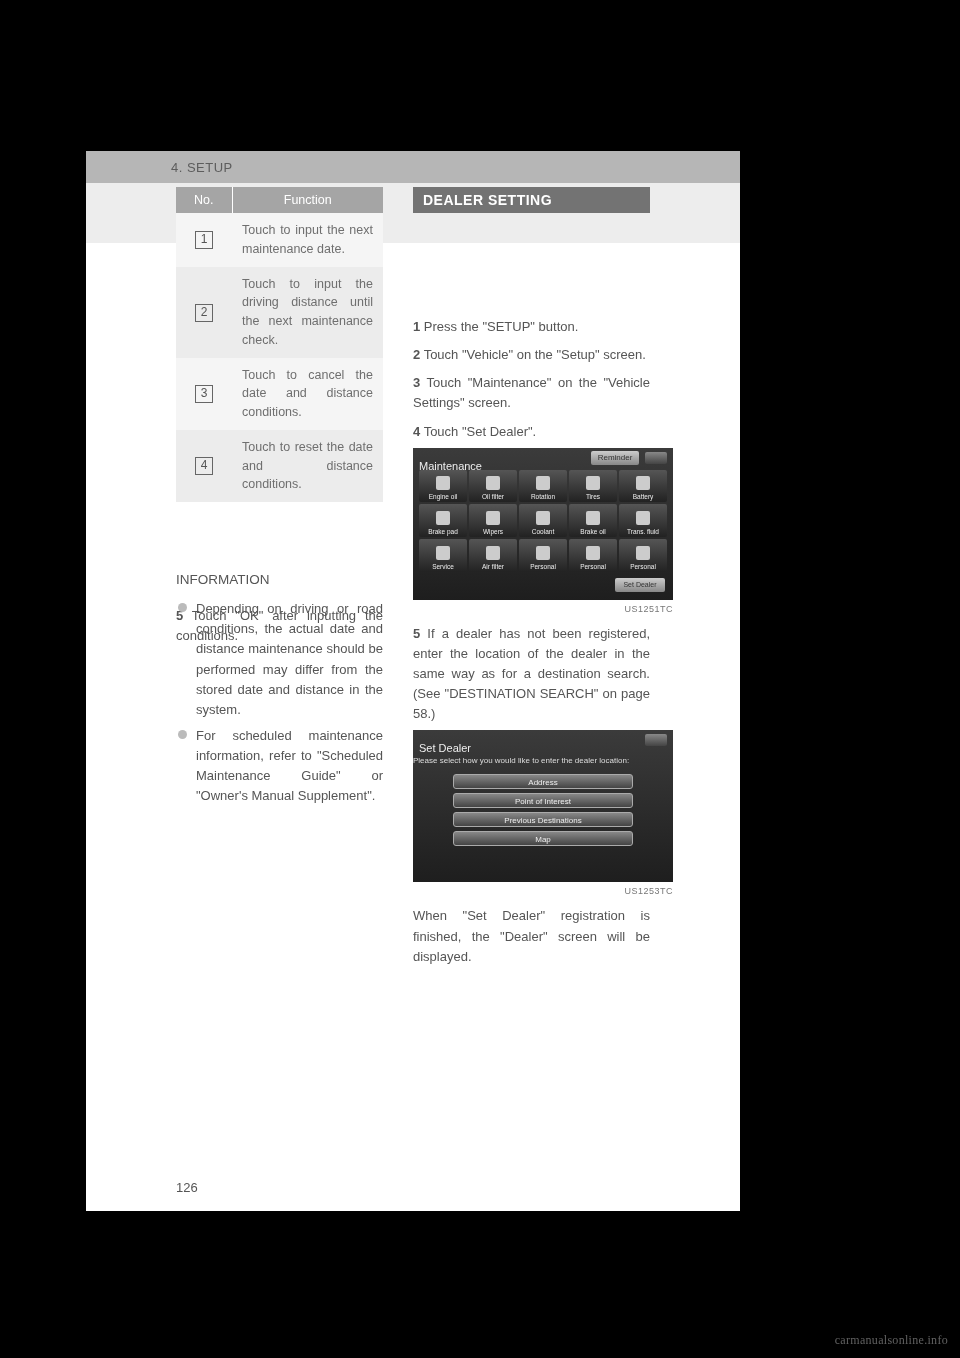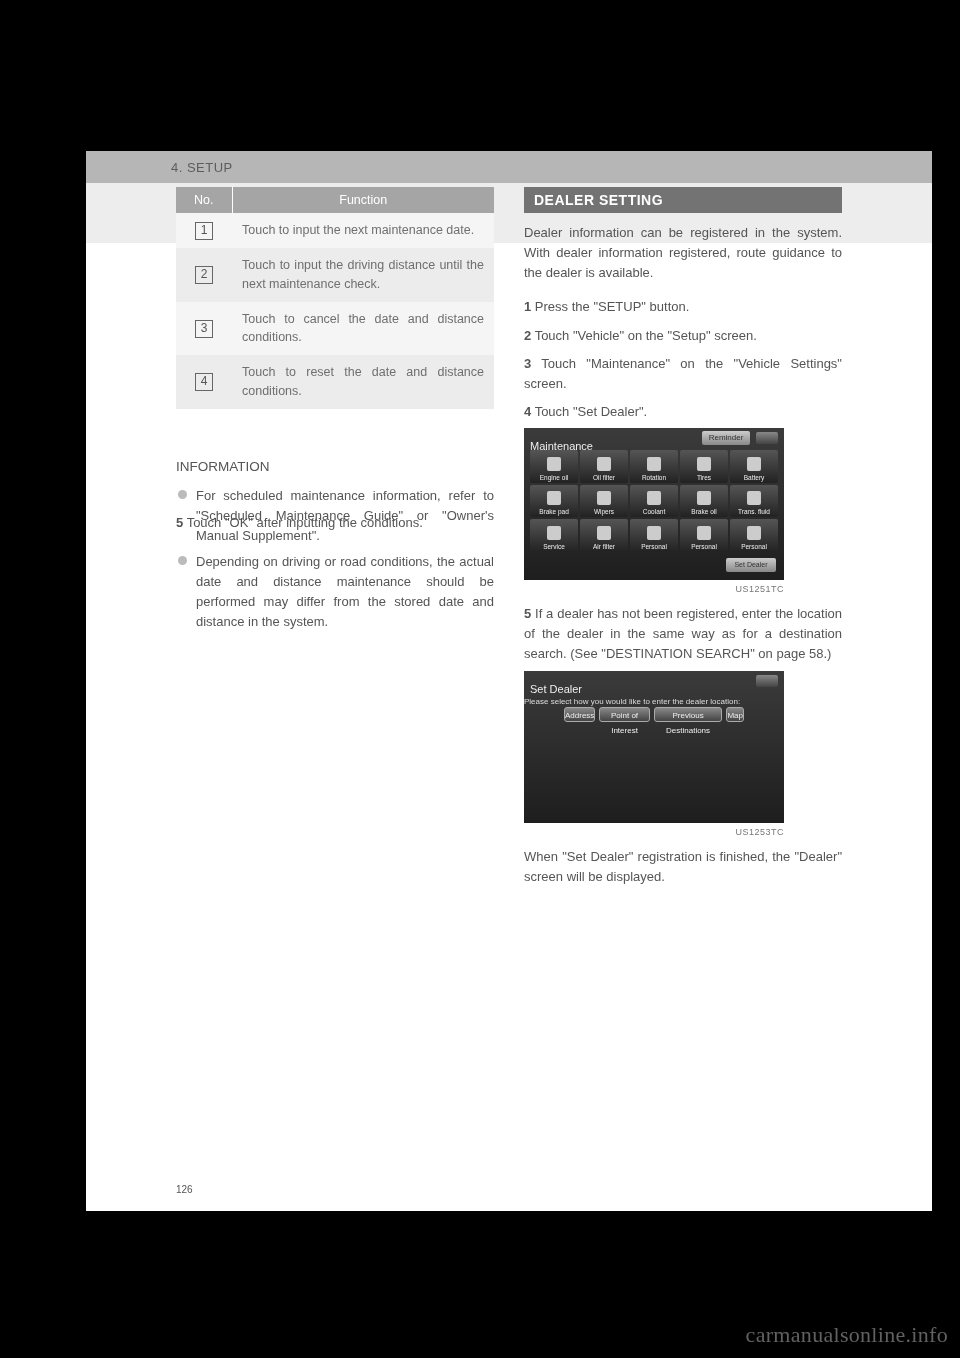--- a/index.html
+++ b/index.html
@@ -9,21 +9,21 @@
     height:1358px;
     font-family: Arial, Helvetica, sans-serif;
     color:#444;
     position:relative;
     overflow:hidden;
   }
   .page {
     position:absolute;
     left:86px;
     top:151px;
-    width:846px;
+    width:654px;
     height:1060px;
     background:#fff;
   }
   .header-bar {
     position:absolute;
     left:0; top:0; width:100%; height:32px;
     background:#b6b6b6;
     display:flex;
     align-items:center;
     padding-left:85px;
@@ -128,32 +128,32 @@
     position:absolute; right:8px; bottom:8px;
     width:50px; height:14px; background:linear-gradient(#ccc,#888);
     border-radius:2px; color:#333; font-size:7px; line-height:14px; text-align:center;
   }
   .scr-code { text-align:right; font-size:9px; color:#777; letter-spacing:0.5px; margin-bottom:10px; width:260px; }
 
   .screen2 .scr2-msg {
     position:absolute; top:26px; width:100%; text-align:left; color:#ddd; font-size:8px;
   }
   .screen2 .opt-list {
-    position:absolute; top:36px; left:40px; right:40px;
-    display:flex; flex-direction:row; gap:4px;
+    position:absolute; top:44px; left:40px; right:40px;
+    display:flex; flex-direction:column; gap:4px;
   }
   .screen2 .opt {
     height:15px; background:linear-gradient(#888,#444); border:1px solid #aaa;
     border-radius:3px; color:#eee; font-size:8px; line-height:15px; text-align:center;
   }
 
   .right-col .para { font-size:13px; color:#555; line-height:1.55; text-align:justify; margin:6px 0; }
 
-  .page-num { position:absolute; left:90px; bottom:16px; font-size:10px; color:#555; }
-  .watermark { position:absolute; right:12px; bottom:10px; color:#616161; font-size:22px; font-family:Georgia, 'Times New Roman', serif; letter-spacing:0.3px; }
+  .page-num { position:absolute; left:90px; bottom:16px; font-size:13px; color:#555; }
+  .watermark { position:absolute; right:12px; bottom:10px; color:#616161; font-size:12px; font-family:Georgia, 'Times New Roman', serif; letter-spacing:0.3px; }
 </style>
 </head>
 <body>
 
 <div class="page">
 
   <div class="header-bar">
     <span>4. SETUP</span>
   </div>
   <div class="sub-bar"></div>
@@ -190,31 +190,30 @@
       </table>
 
       <p class="step">
         <span class="num">5</span>
         <span>Touch "OK" after inputting the conditions.</span>
       </p>
 
       <div class="info">
         <div class="info-title">INFORMATION</div>
         <ul>
+          <li>Depending on driving or road conditions, the actual date and distance maintenance should be performed may differ from the stored date and distance in the system.</li>
           <li>For scheduled maintenance information, refer to "Scheduled Maintenance Guide" or "Owner's Manual Supplement".</li>
-          <li>Depending on driving or road conditions, the actual date and distance maintenance should be performed may differ from the stored date and distance in the system.</li>
         </ul>
       </div>
     </div>
 
     <div class="col right-col">
 
       <div class="section-heading">DEALER SETTING</div>
 
-      <div class="desc-box">Dealer information can be registered in the system. With dealer information registered, route guidance to the dealer is available.</div>
 
       <div class="step">
         <span class="num">1</span>
         <span>Press the "SETUP" button.</span>
       </div>
       <div class="step">
         <span class="num">2</span>
         <span>Touch "Vehicle" on the "Setup" screen.</span>
       </div>
       <div class="step">

